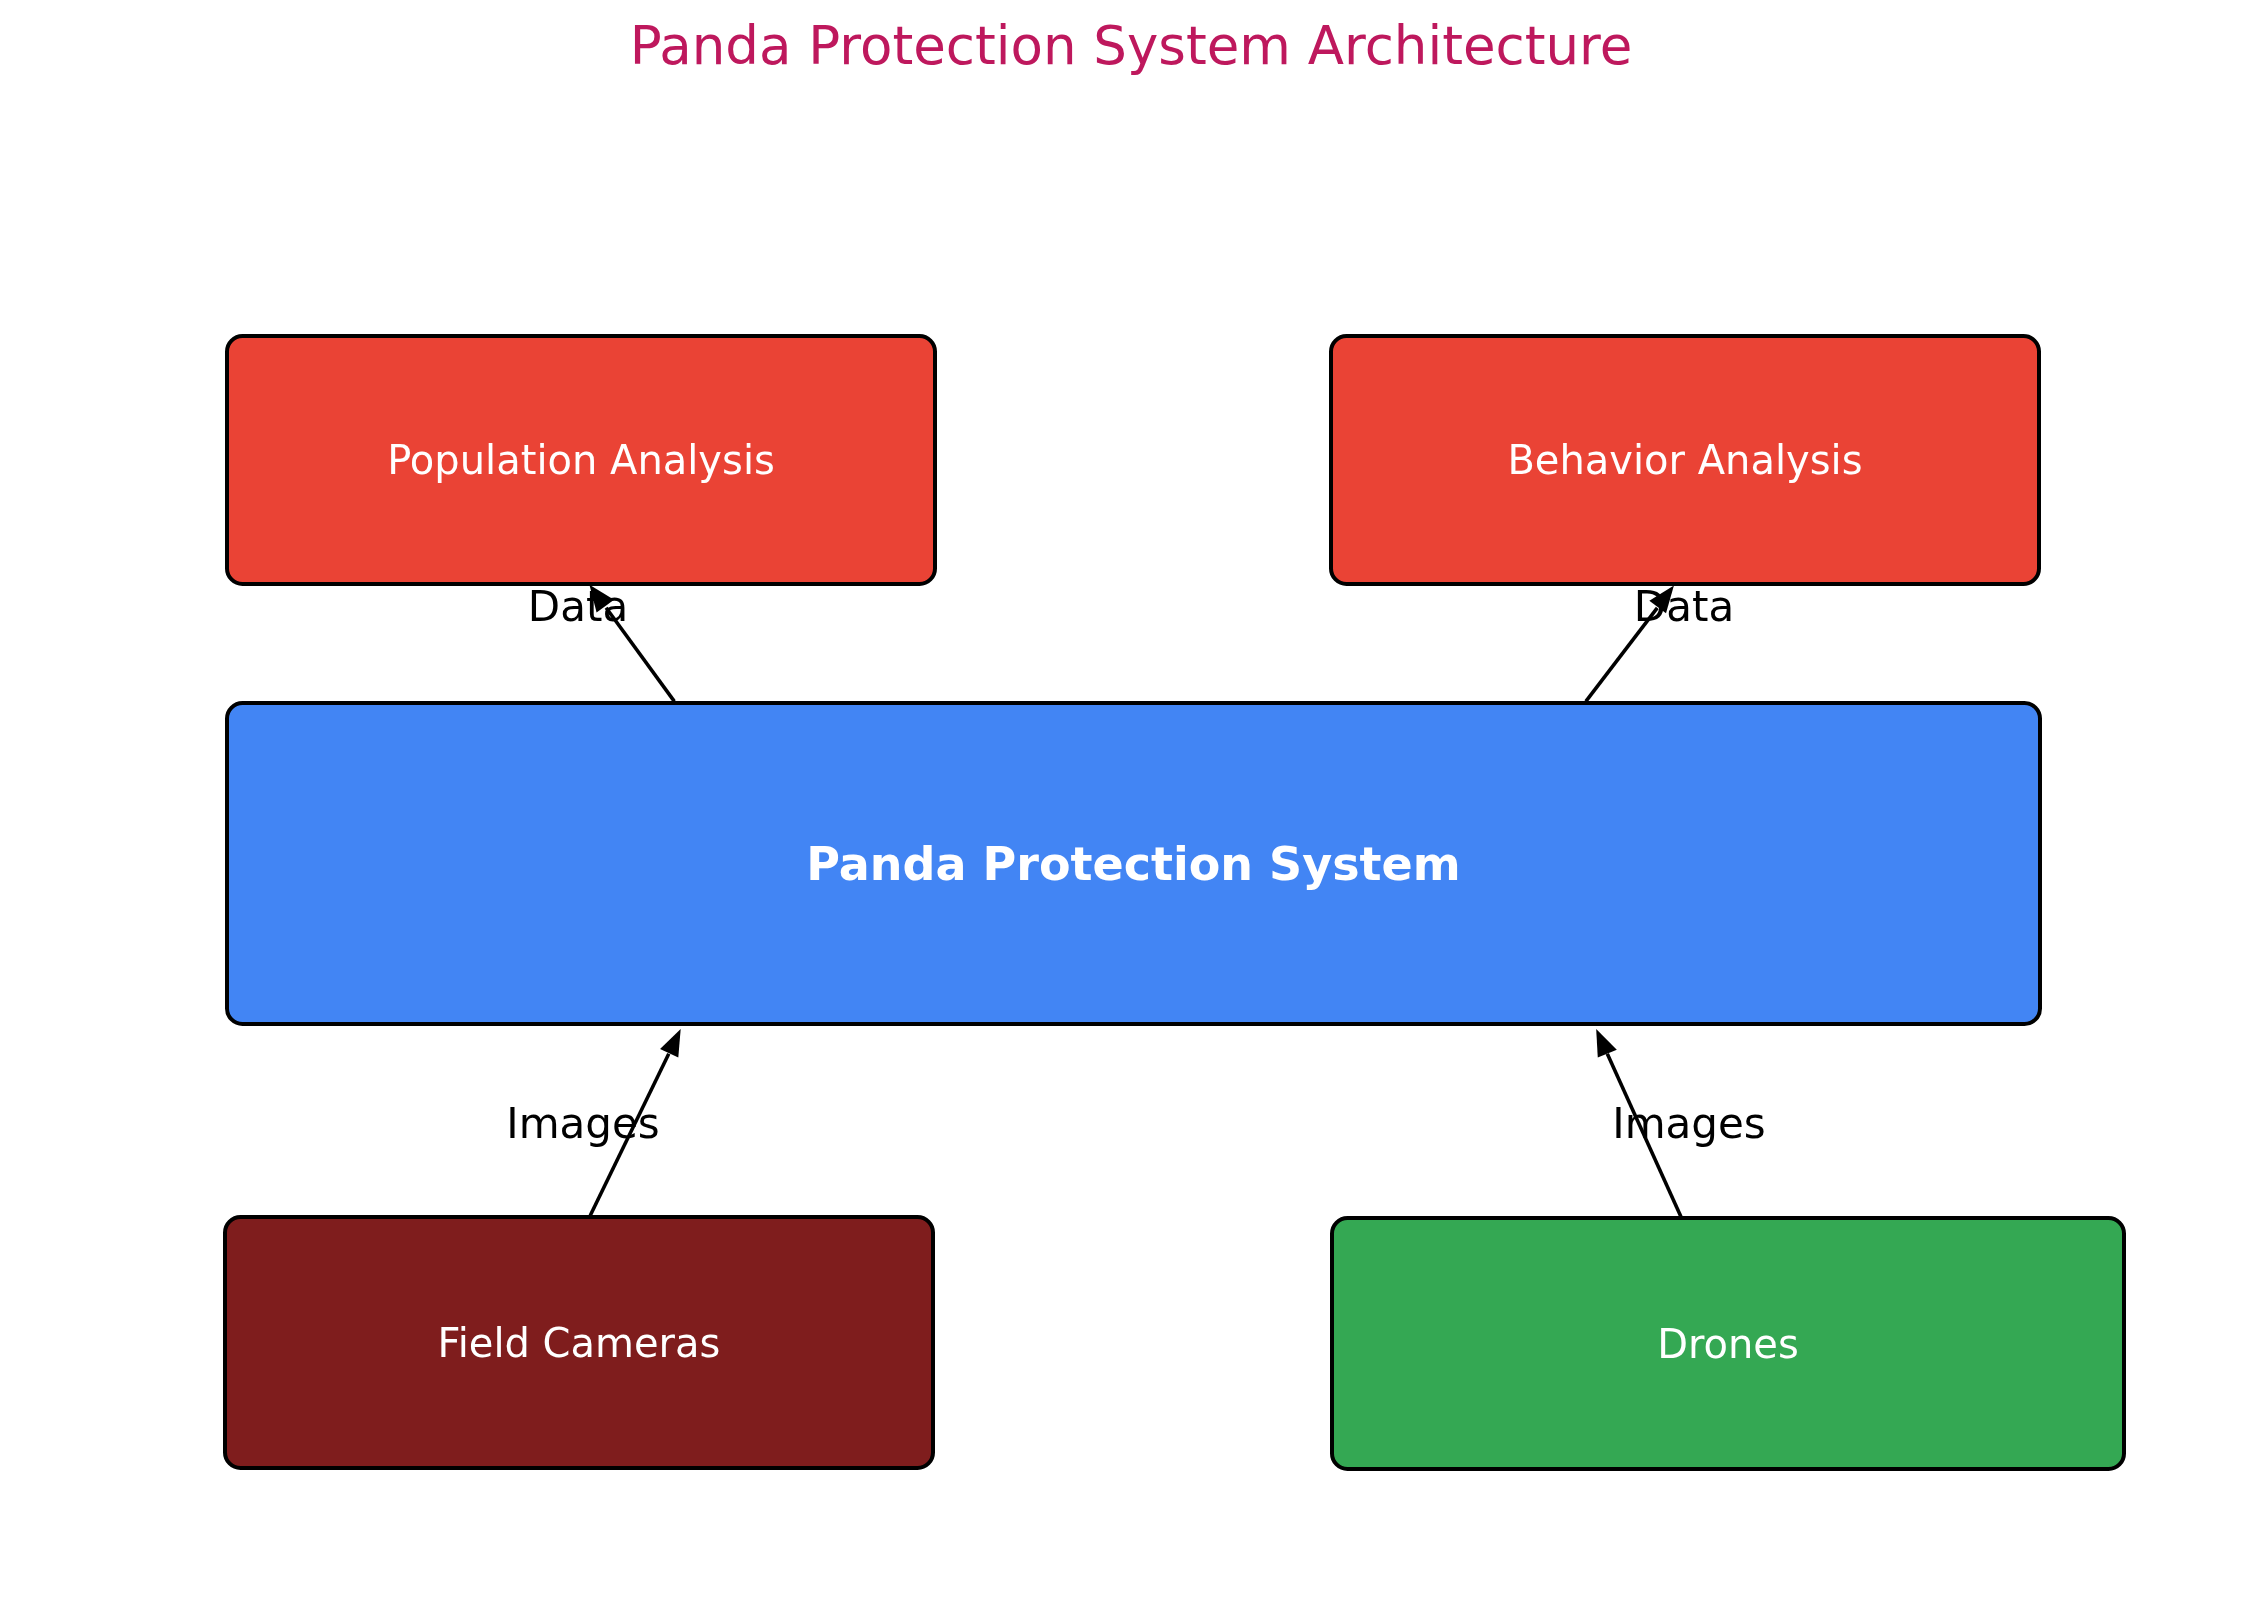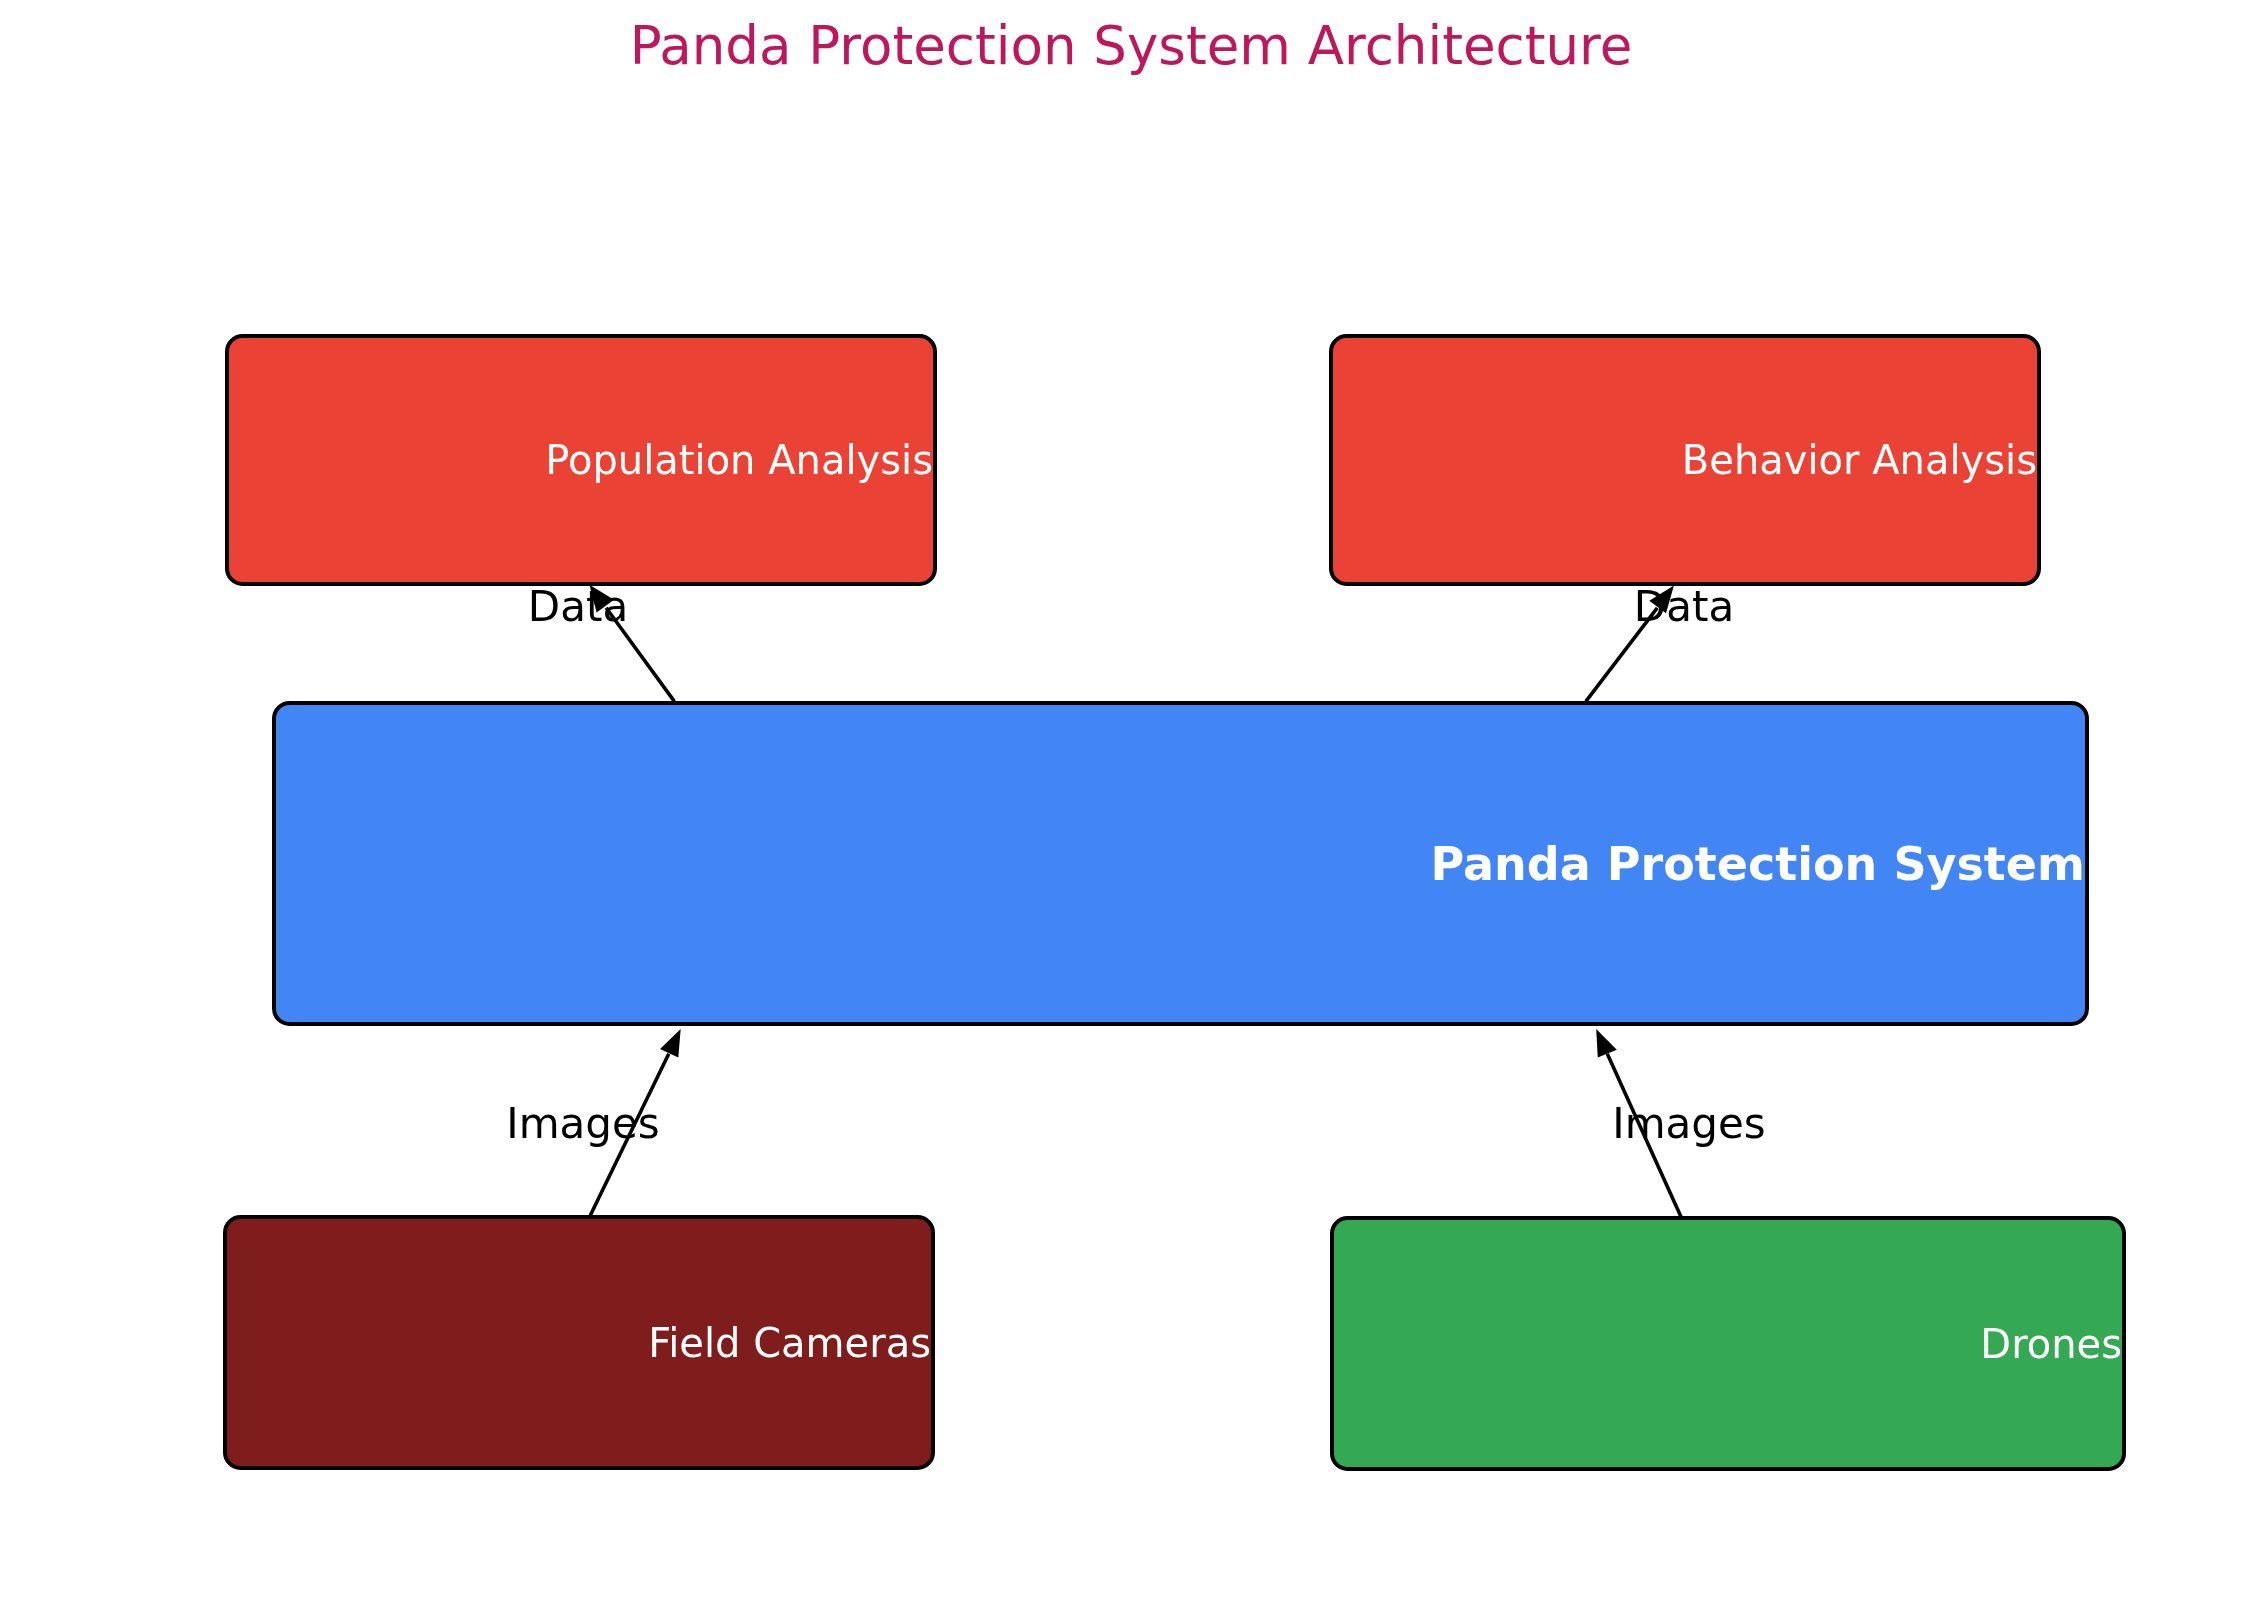--- a/index.html
+++ b/index.html
@@ -24,21 +24,21 @@
     color: #be185d;
     white-space: nowrap;
   }
   .node {
     position: absolute;
     box-sizing: border-box;
     border: 4.8px solid #000000;
     border-radius: 17.5px;
     display: flex;
     align-items: center;
-    justify-content: flex-end;
+    justify-content: center;
     color: #ffffff;
     font-size: 40px;
     text-align: center;
     white-space: nowrap;
   }
   .node--population { left: 225px;  top: 334px;  width: 712px;  height: 252px; background: #ea4335; }
   .node--behavior   { left: 1329px; top: 334px;  width: 712px;  height: 252px; background: #ea4335; }
   .node--system     { left: 225px;  top: 701px;  width: 1817px; height: 325px; background: #4285f4;
                       font-size: 46px; font-weight: bold; }
   .node--cameras    { left: 223px;  top: 1215px; width: 712px;  height: 255px; background: #34a853; }
@@ -71,21 +71,21 @@
   <div class="diagram-title">Panda Protection System Architecture</div>
 
   <div class="node node--population" style="background-color: rgb(234, 67, 53); color: rgb(255, 255, 255); border-color: rgb(0, 0, 0);">
     <span>Population Analysis</span>
   </div>
 
   <div class="node node--behavior" style="background-color: rgb(234, 67, 53); color: rgb(255, 255, 255); border-color: rgb(0, 0, 0);">
     <span>Behavior Analysis</span>
   </div>
 
-  <div class="node node--system" style="background-color: rgb(66, 133, 244); color: rgb(255, 255, 255); border-color: rgb(0, 0, 0); margin-left: 47px;">
+  <div class="node node--system" style="background-color: rgb(66, 133, 244); color: rgb(255, 255, 255); border-color: rgb(0, 0, 0);">
     <span>Panda Protection System</span>
   </div>
 
   <div class="node node--cameras" style="background-color: #7f1d1d; color: rgb(255, 255, 255); border-color: rgb(0, 0, 0);">
     <span>Field Cameras</span>
   </div>
 
   <div class="node node--drones" style="background-color: rgb(52, 168, 83); color: rgb(255, 255, 255); border-color: rgb(0, 0, 0);">
     <span>Drones</span>
   </div>

